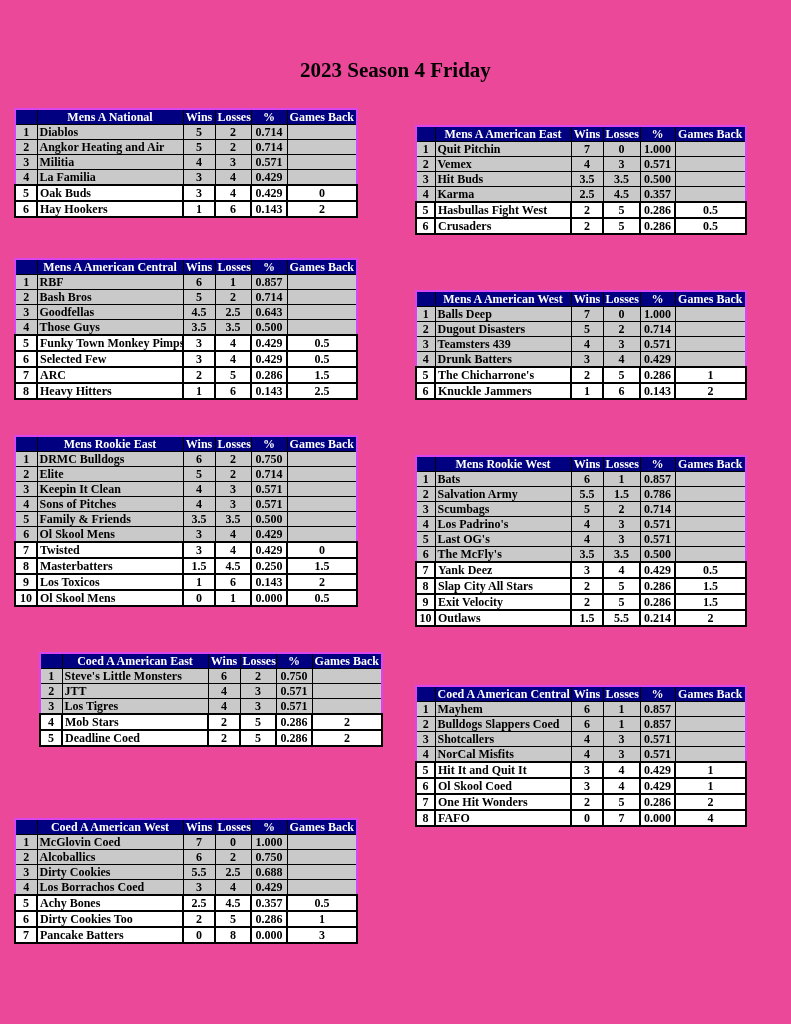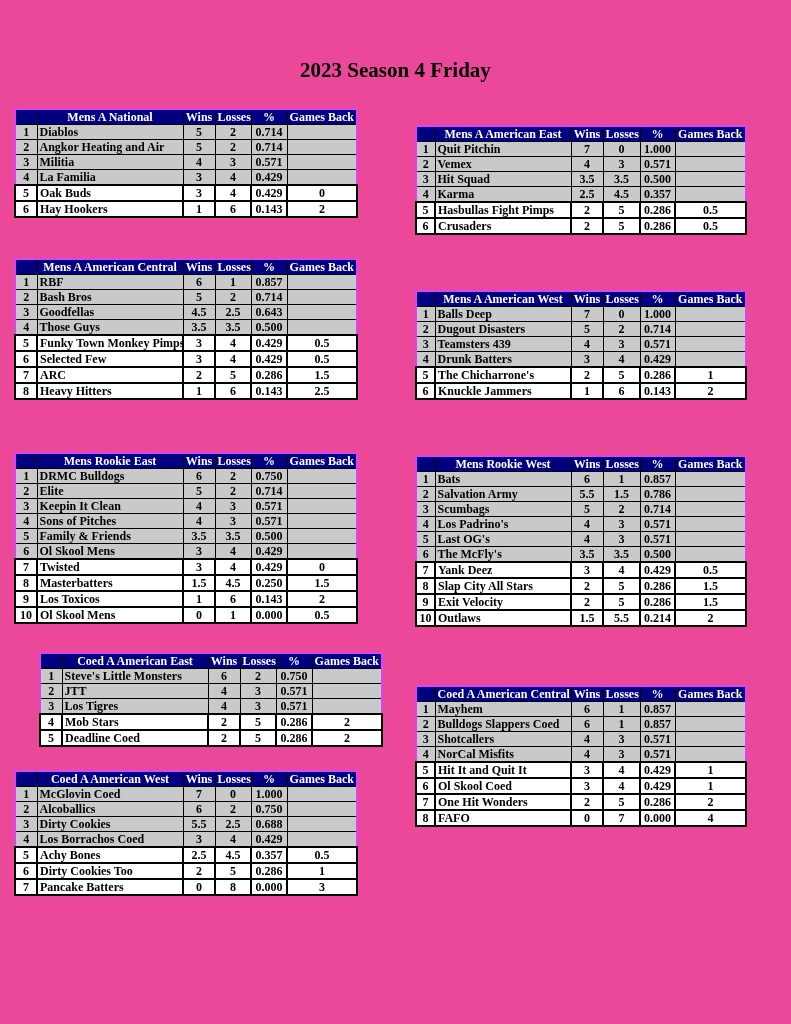--- a/index.html
+++ b/index.html
@@ -205,21 +205,21 @@
             <td class="rank">8</td>
             <td class="team">Heavy Hitters</td>
             <td class="num">1</td>
             <td class="num">6</td>
             <td class="num">0.143</td>
             <td class="num">2.5</td>
           </tr>
         </tbody>
       </table>
     </div>
-  <div class="standings" style="left:14px;  top:452px; width:342px;">
+  <div class="standings" style="left:14px;  top:435px; width:342px;">
       <table class="standings-table">
         <colgroup>
           <col style="width: 22px;">
           <col style="width: 146px;">
           <col style="width: 32px;">
           <col style="width: 36px;">
           <col style="width: 36px;">
           <col style="width: 70px;">
         </colgroup>
         <thead>
@@ -373,21 +373,21 @@
             <td class="rank">5</td>
             <td class="team">Deadline Coed</td>
             <td class="num">2</td>
             <td class="num">5</td>
             <td class="num">0.286</td>
             <td class="num">2</td>
           </tr>
         </tbody>
       </table>
     </div>
-  <div class="standings" style="left:14px;  top:770px; width:342px;">
+  <div class="standings" style="left:14px;  top:818px; width:342px;">
       <table class="standings-table">
         <colgroup>
           <col style="width: 22px;">
           <col style="width: 146px;">
           <col style="width: 32px;">
           <col style="width: 36px;">
           <col style="width: 36px;">
           <col style="width: 70px;">
         </colgroup>
         <thead>
@@ -493,37 +493,37 @@
           <tr class="above">
             <td class="rank">2</td>
             <td class="team">Vemex</td>
             <td class="num">4</td>
             <td class="num">3</td>
             <td class="num">0.571</td>
             <td class="num"></td>
           </tr>
           <tr class="above">
             <td class="rank">3</td>
-            <td class="team">Hit Squad</td>
+            <td class="team">Hit Buds</td>
             <td class="num">3.5</td>
             <td class="num">3.5</td>
             <td class="num">0.500</td>
             <td class="num"></td>
           </tr>
           <tr class="above">
             <td class="rank">4</td>
             <td class="team">Karma</td>
             <td class="num">2.5</td>
             <td class="num">4.5</td>
             <td class="num">0.357</td>
             <td class="num"></td>
           </tr>
           <tr class="below">
             <td class="rank">5</td>
-            <td class="team">Hasbullas Fight Pimps</td>
+            <td class="team">Hasbullas Fight West</td>
             <td class="num">2</td>
             <td class="num">5</td>
             <td class="num">0.286</td>
             <td class="num">0.5</td>
           </tr>
           <tr class="below">
             <td class="rank">6</td>
             <td class="team">Crusaders</td>
             <td class="num">2</td>
             <td class="num">5</td>

